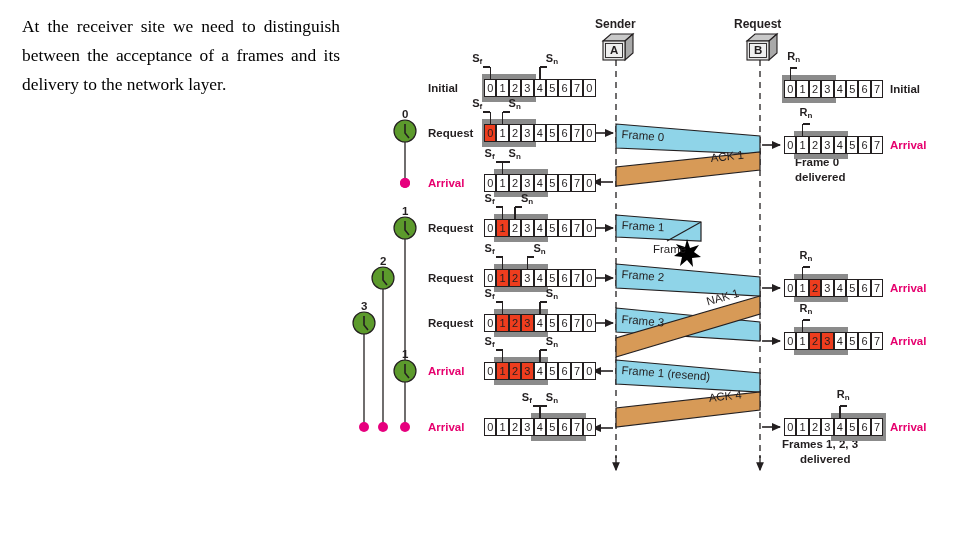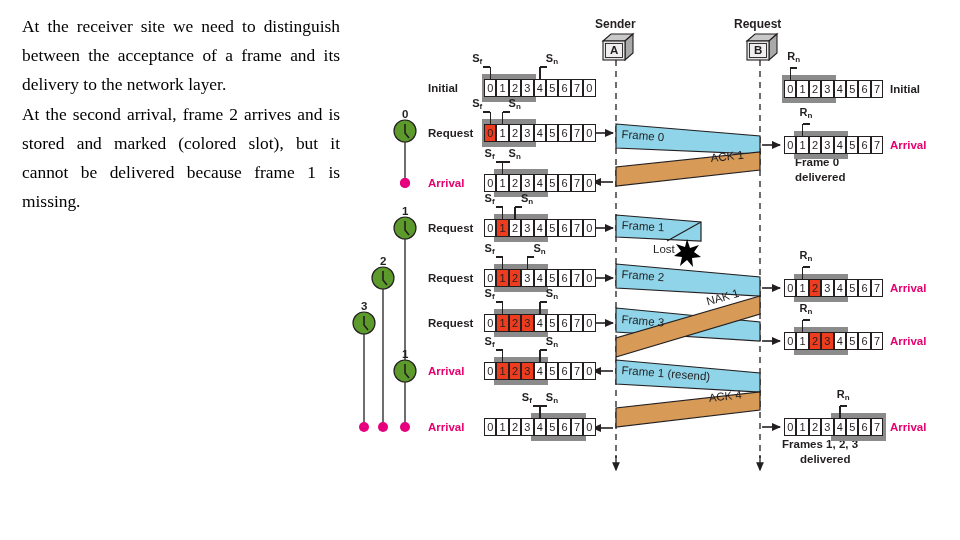--- a/index.html
+++ b/index.html
@@ -38,22 +38,21 @@
     position:absolute;background:#8b8b8b;
   }
   .ptr{position:absolute;background:#231f20;}
   
   .ftxt{position:absolute;font-family:"Liberation Sans",sans-serif;font-size:11.5px;color:#231f20;white-space:nowrap;}
 </style>
 </head>
 <body>
 
 <div id="prose">
-  <p>At the receiver site we need to distinguish between the acceptance of a frame and its delivery to the network layer.</p>
-  <p>At the second arrival, frame 2 arrives and is stored and marked (colored slot), but it cannot be delivered because frame 1 is missing.</p>
+  <p>At the receiver site we need to distinguish between the acceptance of a frames and its delivery to the network layer.</p>
 </div>
 
 <div id="diagram">
 
   <svg class="svg-root" width="610" height="540" viewBox="0 0 610 540">
     <defs>
       <marker id="ar" markerWidth="7" markerHeight="7" refX="6" refY="3" orient="auto">
         <path d="M0,0 L7,3 L0,6 z" fill="#231f20"></path>
       </marker>
       <marker id="arS" markerWidth="6" markerHeight="6" refX="5.2" refY="2.6" orient="auto">
@@ -149,21 +148,21 @@
   </svg>
 
   <div class="lab lab-dev" style="left:245px;top:17px;">Sender</div>
   <div class="lab lab-dev" style="left:384px;top:17px;">Request</div>
   <div class="lab" style="left:260px;top:44px;">A</div>
   <div class="lab" style="left:404px;top:44px;">B</div>
 
   <div class="ftxt" style="left:272px;top:128px;transform:rotate(4.3deg);transform-origin:0 0;">Frame 0</div>
   <div class="ftxt" style="left:360px;top:152px;transform:rotate(-6deg);transform-origin:0 0;">ACK 1</div>
   <div class="ftxt" style="left:272px;top:219px;transform:rotate(3deg);transform-origin:0 0;">Frame 1</div>
-  <div class="ftxt" style="left:303px;top:243px;">Lost</div>
+  <div class="ftxt" style="left:303px;top:243px;">Frame</div>
   <div class="ftxt" style="left:272px;top:268px;transform:rotate(4.3deg);transform-origin:0 0;">Frame 2</div>
   <div class="ftxt" style="left:272px;top:313px;transform:rotate(4.7deg);transform-origin:0 0;">Frame 3</div>
   <div class="ftxt" style="left:355px;top:296px;transform:rotate(-16deg);transform-origin:0 0;">NAK 1</div>
   <div class="ftxt" style="left:272px;top:364px;transform:rotate(4.3deg);transform-origin:0 0;">Frame 1 (resend)</div>
   <div class="ftxt" style="left:358px;top:392px;transform:rotate(-6.5deg);transform-origin:0 0;">ACK 4</div>
 
   <div class="lab lab-num" style="left:52px;top:108px;">0</div>
   <div class="lab lab-num" style="left:52px;top:205px;">1</div>
   <div class="lab lab-num" style="left:30px;top:255px;">2</div>
   <div class="lab lab-num" style="left:11px;top:300px;">3</div>

